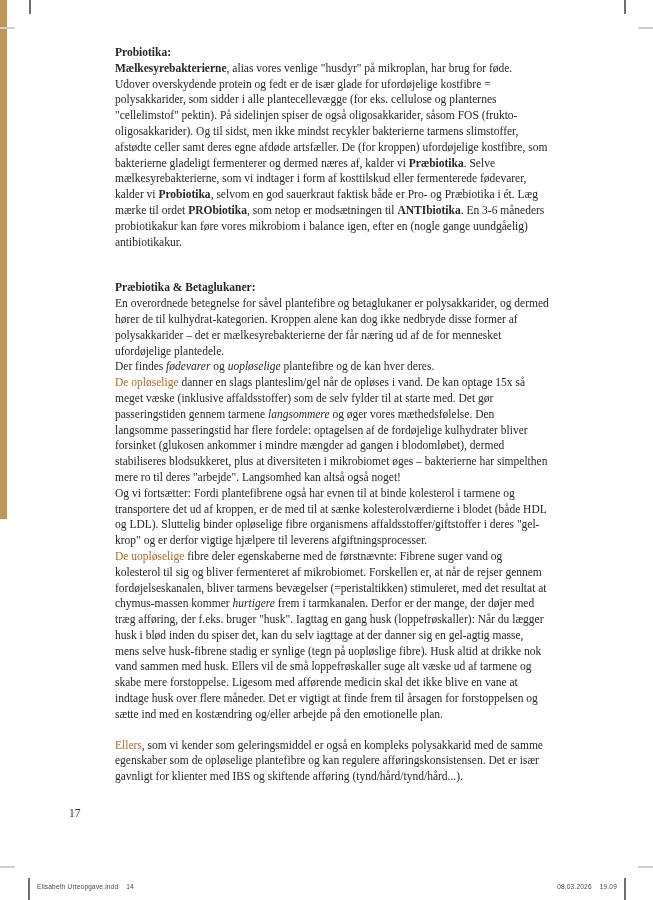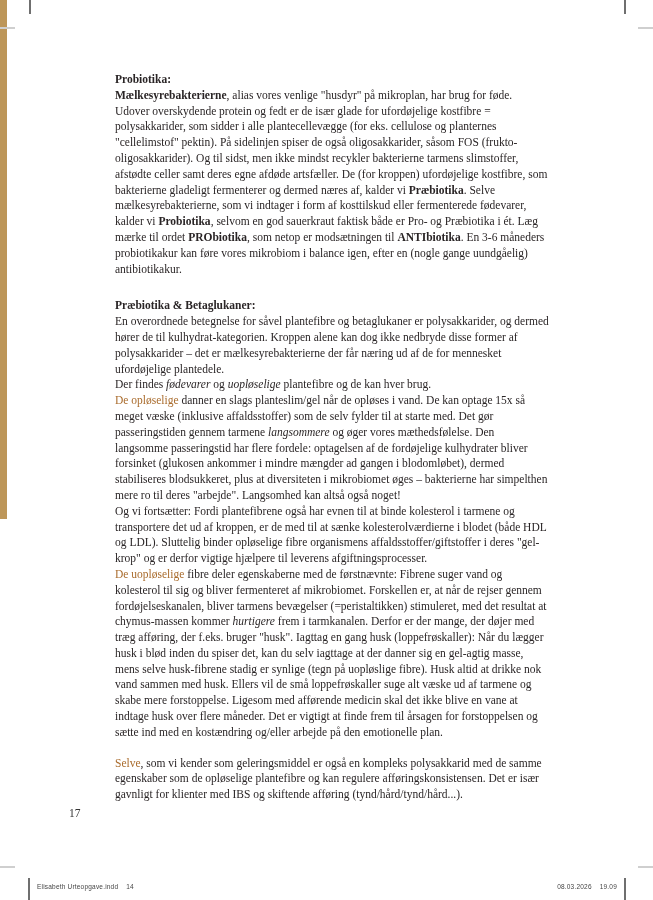--- a/index.html
+++ b/index.html
@@ -25,27 +25,27 @@
   #crop-tr-v{left:624px;top:0;height:14px;}
   #crop-bl-v{left:28px;top:878px;height:22px;}
   #crop-br-v{left:624px;top:878px;height:22px;}
   #crop-tl-h{left:0;top:27px;width:15px;}
   #crop-tr-h{left:638px;top:27px;width:15px;}
   #crop-bl-h{left:0;top:866px;width:15px;}
   #crop-br-h{left:638px;top:866px;width:15px;}
 
   
   #article{
-    position:absolute;left:115px;top:72px;width:434px;
+    position:absolute;left:115px;top:45px;width:434px;
     font-size:11.5px;line-height:15.8px;
     color:#2a2526;
     text-align:left;
   }
   #article p{margin:0;}
-  #article p.gap-lg{margin-top:21px;}
+  #article p.gap-lg{margin-top:30px;}
   #article p.gap-sm{margin-top:15px;}
   .b{font-weight:bold;}
   .i{font-style:italic;}
   .accent{font-weight:normal;color:var(--accent,#a96b2c);}
 
   #page-number{
     position:absolute;left:69px;top:807px;
     font-size:11.5px;color:#333333;
   }
   .footer-text{
@@ -71,25 +71,25 @@
   <div id="crop-tl-h" class="crop-h"></div>
   <div id="crop-tr-h" class="crop-h"></div>
   <div id="crop-bl-h" class="crop-h"></div>
   <div id="crop-br-h" class="crop-h"></div>
 
   <div id="article">
       <p><span class="b">Probiotika:</span></p>
       <p><span class="b">Mælkesyrebakterierne</span><span>, alias vores venlige "husdyr" på mikroplan, har brug for føde. Udover overskydende protein og fedt er de især glade for ufordøjelige kostfibre = polysakkarider, som sidder i alle plantecellevægge (for eks. cellulose og planternes "cellelimstof" pektin). På sidelinjen spiser de også oligosakkarider, såsom FOS (frukto-oligosakkarider). Og til sidst, men ikke mindst recykler bakterierne tarmens slimstoffer, afstødte celler samt deres egne afdøde artsfæller. De (for kroppen) ufordøjelige kostfibre, som bakterierne gladeligt fermenterer og dermed næres af, kalder vi </span><span class="b">Præbiotika</span><span>. Selve mælkesyrebakterierne, som vi indtager i form af kosttilskud eller fermenterede fødevarer, kalder vi </span><span class="b">Probiotika</span><span>, selvom en god sauerkraut faktisk både er Pro- og Præbiotika i ét. Læg mærke til ordet </span><span class="b">PRObiotika</span><span>, som netop er modsætningen til </span><span class="b">ANTIbiotika</span><span>. En 3-6 måneders probiotikakur kan føre vores mikrobiom i balance igen, efter en (nogle gange uundgåelig) antibiotikakur.</span></p>
       <p class="gap-lg"><span class="b">Præbiotika &amp; Betaglukaner:</span></p>
       <p><span>En overordnede betegnelse for såvel plantefibre og betaglukaner er polysakkarider, og dermed hører de til kulhydrat-kategorien. Kroppen alene kan dog ikke nedbryde disse former af polysakkarider – det er mælkesyrebakterierne der får næring ud af de for mennesket ufordøjelige plantedele.</span></p>
-      <p><span>Der findes </span><span class="i">fødevarer</span><span> og </span><span class="i">uopløselige</span><span> plantefibre og de kan hver brug.</span></p>
+      <p><span>Der findes </span><span class="i">fødevarer</span><span> og </span><span class="i">uopløselige</span><span> plantefibre og de kan hver deres.</span></p>
       <p><span class="accent">De opløselige</span><span> danner en slags planteslim/gel når de opløses i vand. De kan optage 15x så meget væske (inklusive affaldsstoffer) som de selv fylder til at starte med. Det gør passeringstiden gennem tarmene </span><span class="i">langsommere</span><span> og øger vores mæthedsfølelse. Den langsomme passeringstid har flere fordele: optagelsen af de fordøjelige kulhydrater bliver forsinket (glukosen ankommer i mindre mængder ad gangen i blodomløbet), dermed stabiliseres blodsukkeret, plus at diversiteten i mikrobiomet øges – bakterierne har simpelthen mere ro til deres "arbejde". Langsomhed kan altså også noget!</span></p>
       <p><span>Og vi fortsætter: Fordi plantefibrene også har evnen til at binde kolesterol i tarmene og transportere det ud af kroppen, er de med til at sænke kolesterolværdierne i blodet (både HDL og LDL). Sluttelig binder opløselige fibre organismens affaldsstoffer/giftstoffer i deres "gel-krop" og er derfor vigtige hjælpere til leverens afgiftningsprocesser.</span></p>
       <p><span class="accent">De uopløselige</span><span> fibre deler egenskaberne med de førstnævnte: Fibrene suger vand og kolesterol til sig og bliver fermenteret af mikrobiomet. Forskellen er, at når de rejser gennem fordøjelseskanalen, bliver tarmens bevægelser (=peristaltikken) stimuleret, med det resultat at chymus-massen kommer </span><span class="i">hurtigere</span><span> frem i tarmkanalen. Derfor er der mange, der døjer med træg afføring, der f.eks. bruger "husk". Iagttag en gang husk (loppefrøskaller): Når du lægger husk i blød inden du spiser det, kan du selv iagttage at der danner sig en gel-agtig masse, mens selve husk-fibrene stadig er synlige (tegn på uopløslige fibre). Husk altid at drikke nok vand sammen med husk. Ellers vil de små loppefrøskaller suge alt væske ud af tarmene og skabe mere forstoppelse. Ligesom med afførende medicin skal det ikke blive en vane at indtage husk over flere måneder. Det er vigtigt at finde frem til årsagen for forstoppelsen og sætte ind med en kostændring og/eller arbejde på den emotionelle plan.</span></p>
-      <p class="gap-sm"><span class="accent">Selve</span><span>, som vi kender som geleringsmiddel er også en kompleks polysakkarid med de samme egenskaber som de opløselige plantefibre og kan regulere afføringskonsistensen. Det er især gavnligt for klienter med IBS og skiftende afføring (tynd/hård/tynd/hård...).</span></p>
+      <p class="gap-sm"><span class="accent">Ellers</span><span>, som vi kender som geleringsmiddel er også en kompleks polysakkarid med de samme egenskaber som de opløselige plantefibre og kan regulere afføringskonsistensen. Det er især gavnligt for klienter med IBS og skiftende afføring (tynd/hård/tynd/hård...).</span></p>
     </div>
 
   <div id="page-number">17</div>
 
   <div id="footer-left" class="footer-text">Elisabeth Urteopgave.indd    14</div>
   <div id="footer-right" class="footer-text">08.03.2026    19.09</div>
 
 </div>
 
 </body></html>

